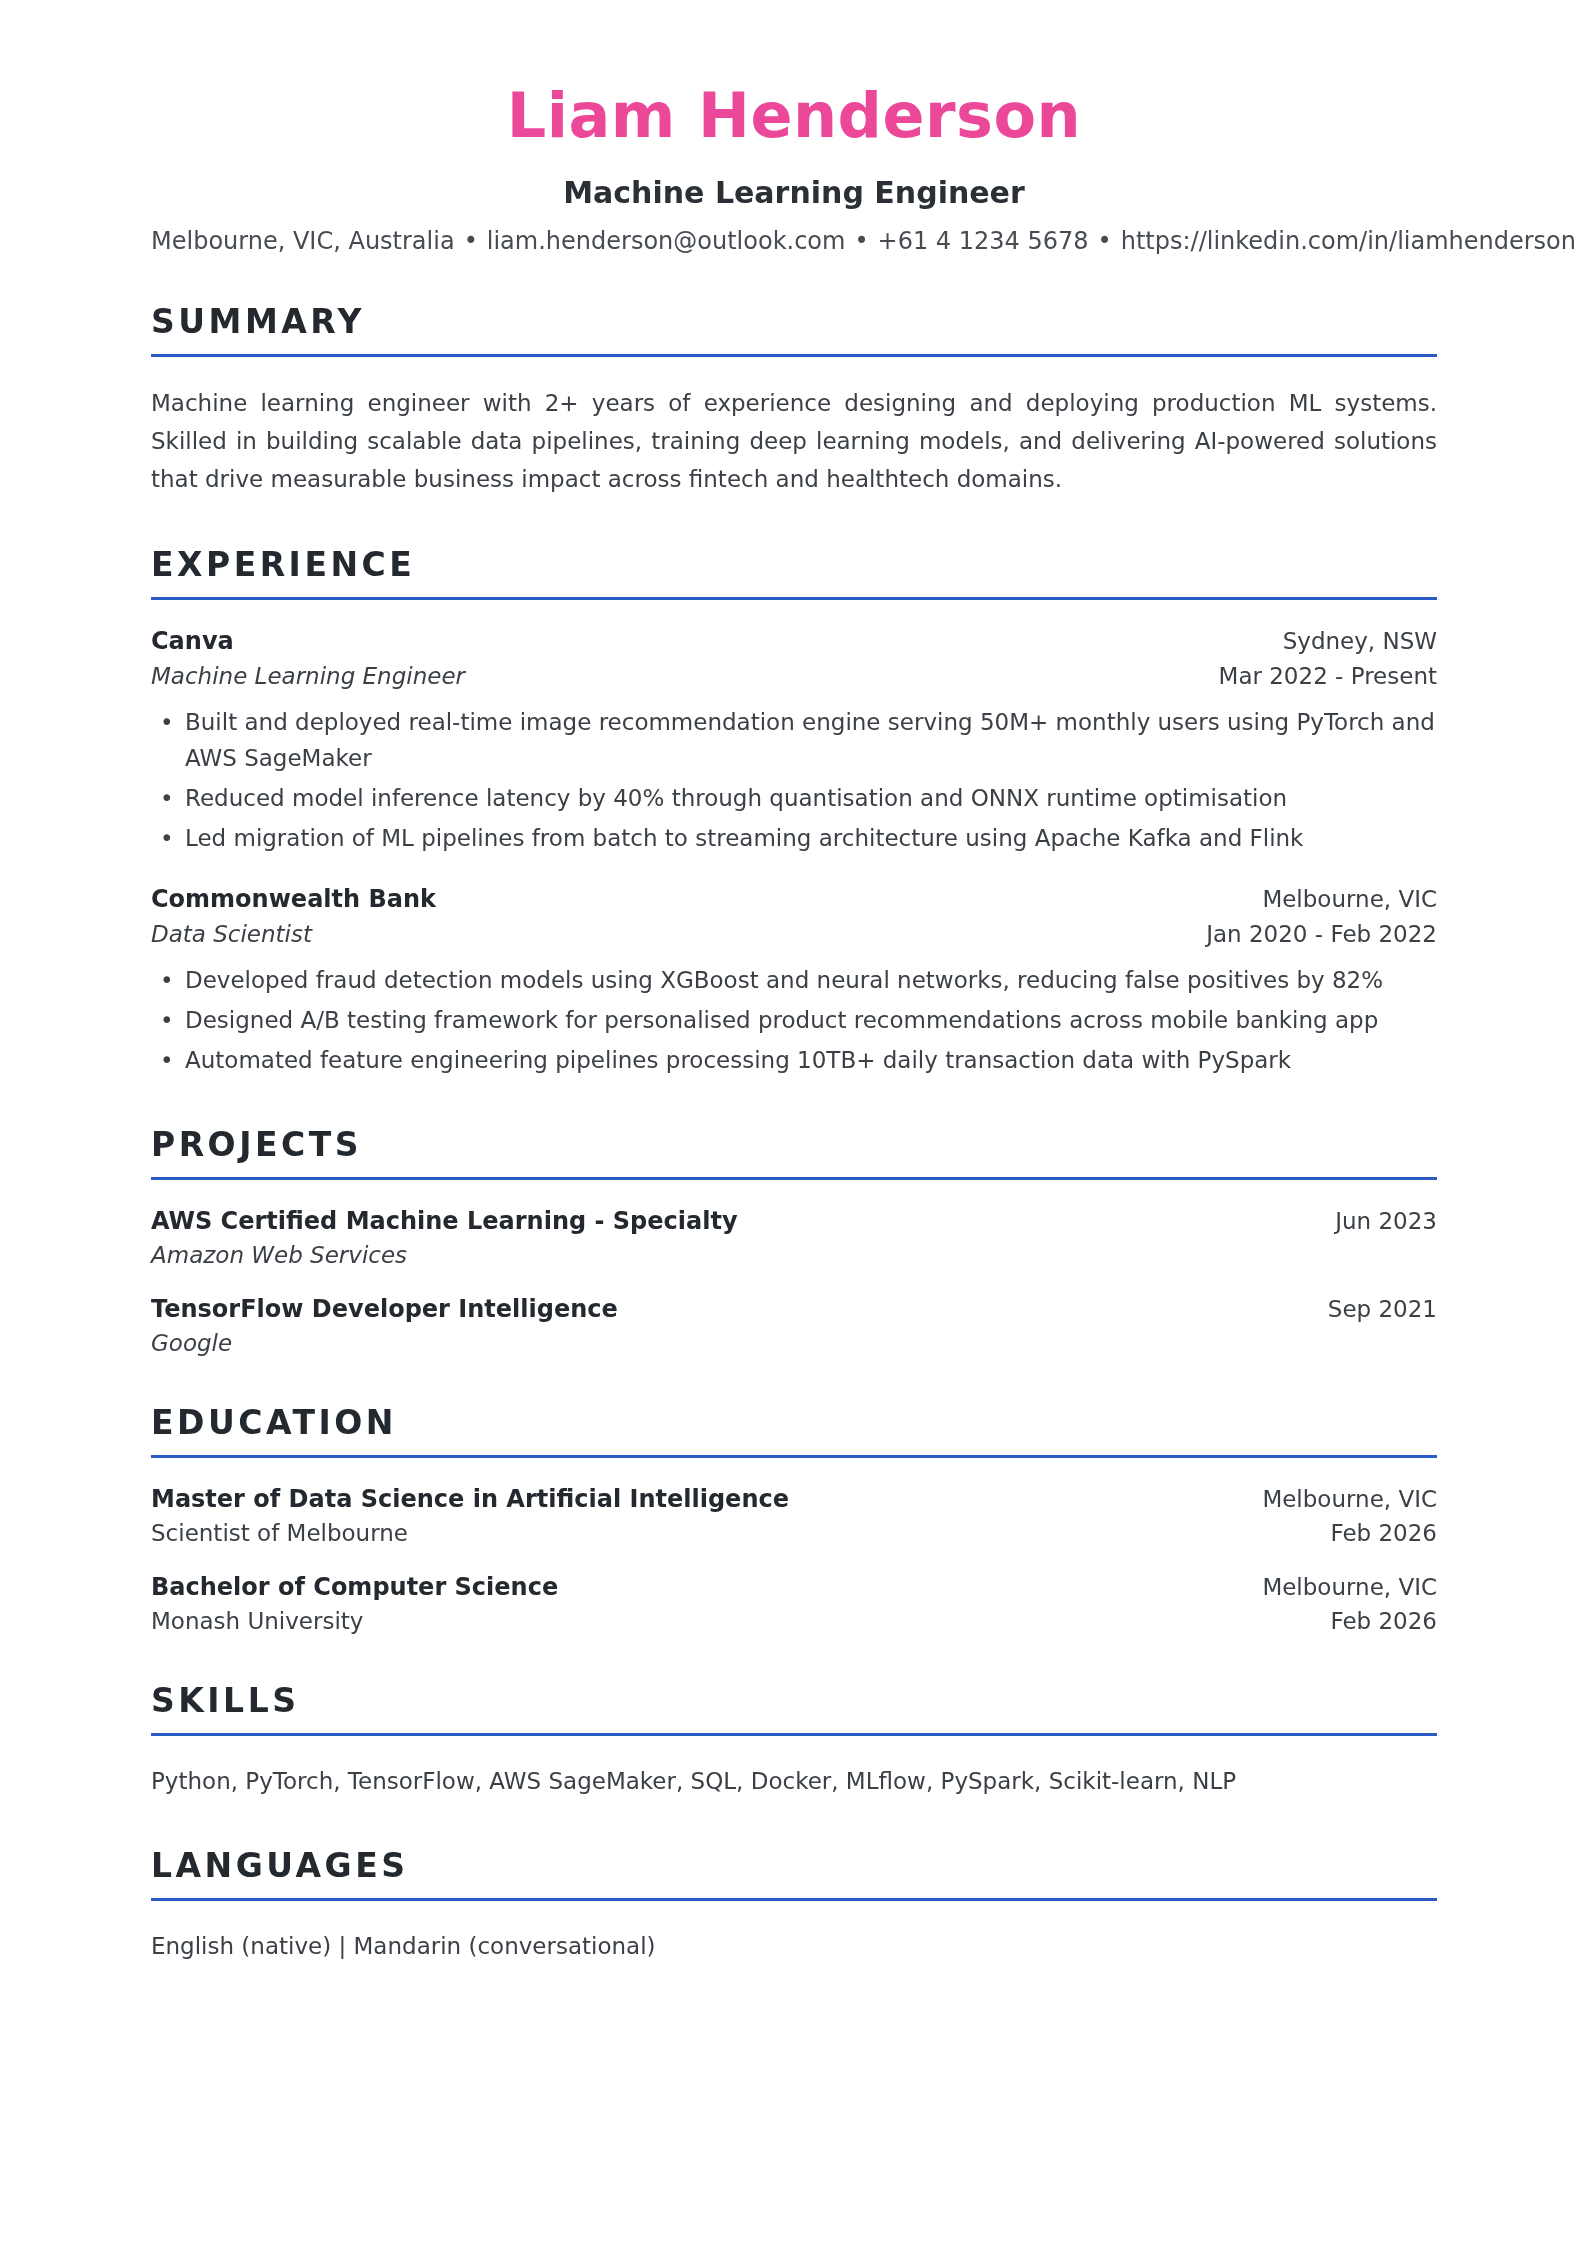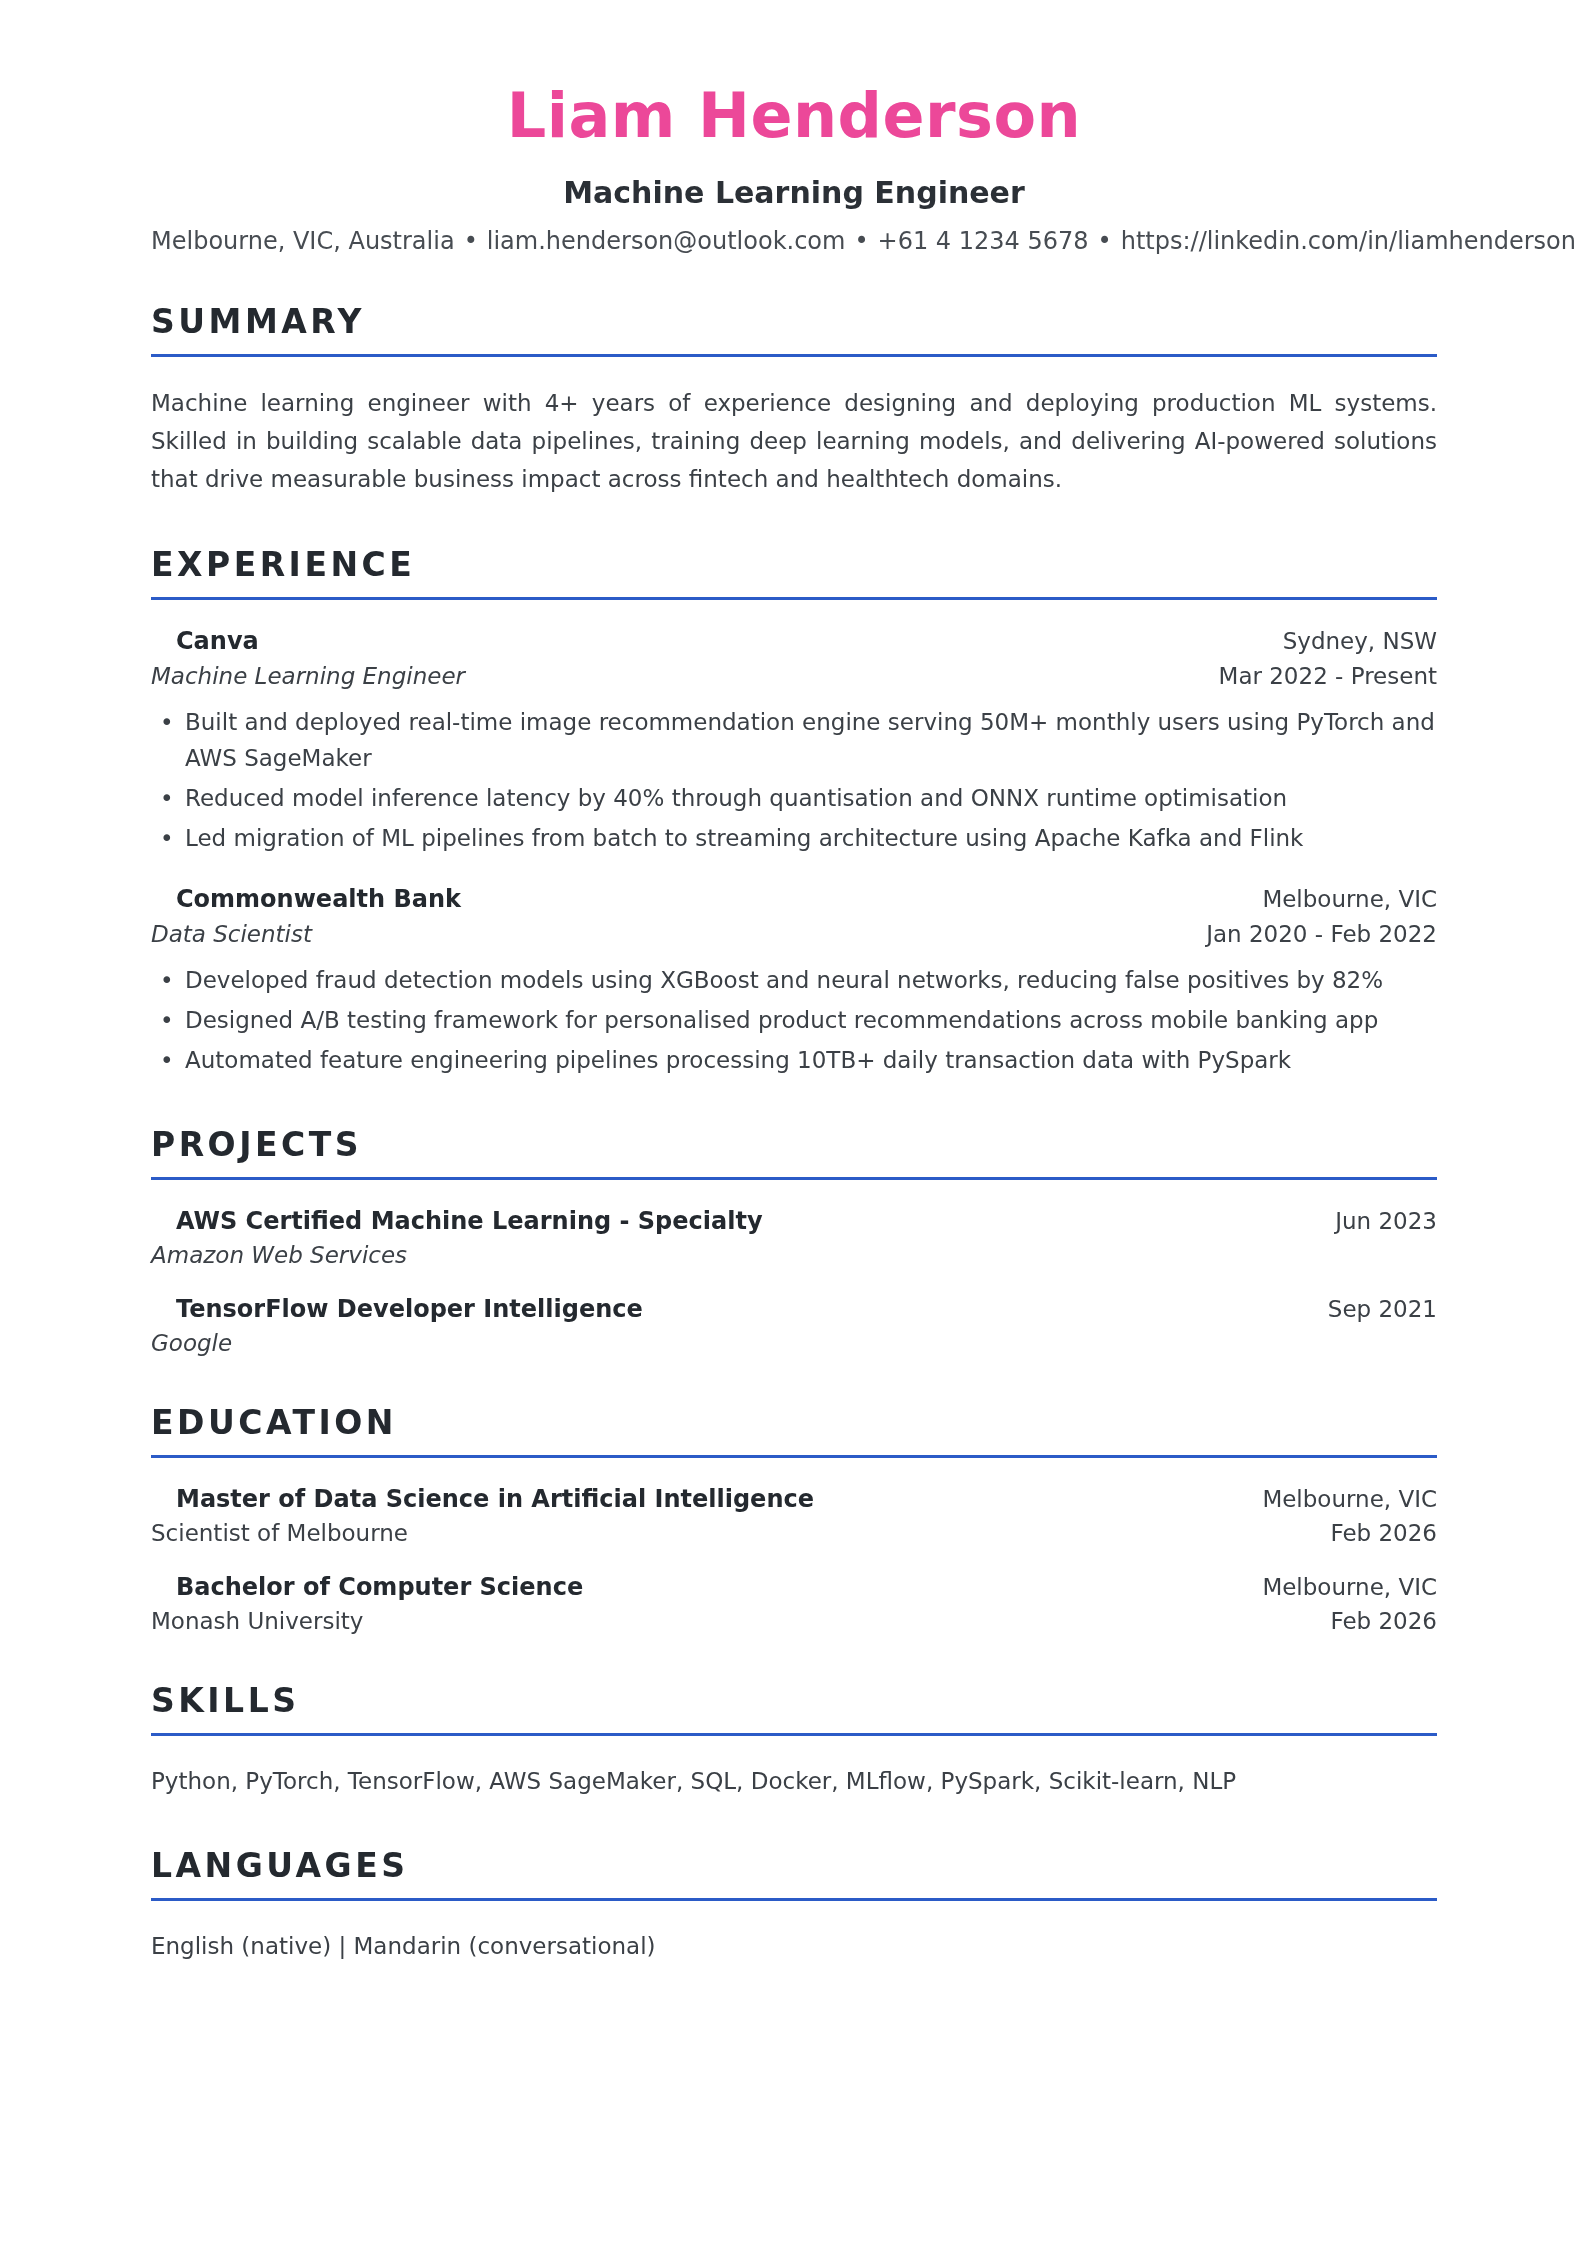--- a/index.html
+++ b/index.html
@@ -24,21 +24,21 @@
   section { margin-top: 47px; }
   .sec-h { margin: 0 0 13px 0; font-size: 33px; font-weight: bold; letter-spacing: 3.5px; color: var(--ink); }
   .rule { height: 3px; background: var(--accent); margin: 0 0 27px 0; }
 
   .summary-text { margin: 0; font-size: 23px; line-height: 38px; text-align: justify; }
 
   
   .job + .job { margin-top: 29px; }
   .row { display: flex; justify-content: space-between; align-items: baseline; }
   .row + .row { margin-top: 8px; }
-  .bold-lg { font-size: 24px; font-weight: bold; color: var(--ink); margin-left: 25px; }
+  .bold-lg { font-size: 24px; font-weight: bold; color: var(--ink); }
   .plain { font-size: 23px; color: var(--body); }
   .ital { font-size: 23px; font-style: italic; color: var(--body); }
 
   ul.bullets { margin: 15px 0 0 0; padding: 0; list-style: none; }
   ul.bullets li { display: flex; font-size: 23px; line-height: 36px; margin-bottom: 4px; }
   ul.bullets li:last-child { margin-bottom: 0; }
   .dot { flex: 0 0 34px; padding-left: 9px; }
   .dot::before { content: "\2022"; }
   .li-text { flex: 1 1 auto; }
 
@@ -57,21 +57,21 @@
     <h1 class="name">Liam Henderson</h1>
     <div class="subtitle">Machine Learning Engineer</div>
     <div class="contact">
       <span>Melbourne, VIC, Australia</span><span class="sep">•</span><span>liam.henderson@outlook.com</span><span class="sep">•</span><span>+61 4 1234 5678</span><span class="sep">•</span><span>https://linkedin.com/in/liamhenderson</span>
     </div>
   </header>
 
   <section>
     <h2 class="sec-h">SUMMARY</h2>
     <div class="rule"></div>
-    <p class="summary-text">Machine learning engineer with 4+ years of experience designing and deploying production ML systems. Skilled in building scalable data pipelines, training deep learning models, and delivering AI-powered solutions that drive measurable business impact across fintech and healthtech domains.</p>
+    <p class="summary-text">Machine learning engineer with 2+ years of experience designing and deploying production ML systems. Skilled in building scalable data pipelines, training deep learning models, and delivering AI-powered solutions that drive measurable business impact across fintech and healthtech domains.</p>
   </section>
 
   <section>
     <h2 class="sec-h">EXPERIENCE</h2>
     <div class="rule"></div>
 
     <div class="job">
       <div class="row">
         <span class="bold-lg">Canva</span>
         <span class="plain">Sydney, NSW</span>

